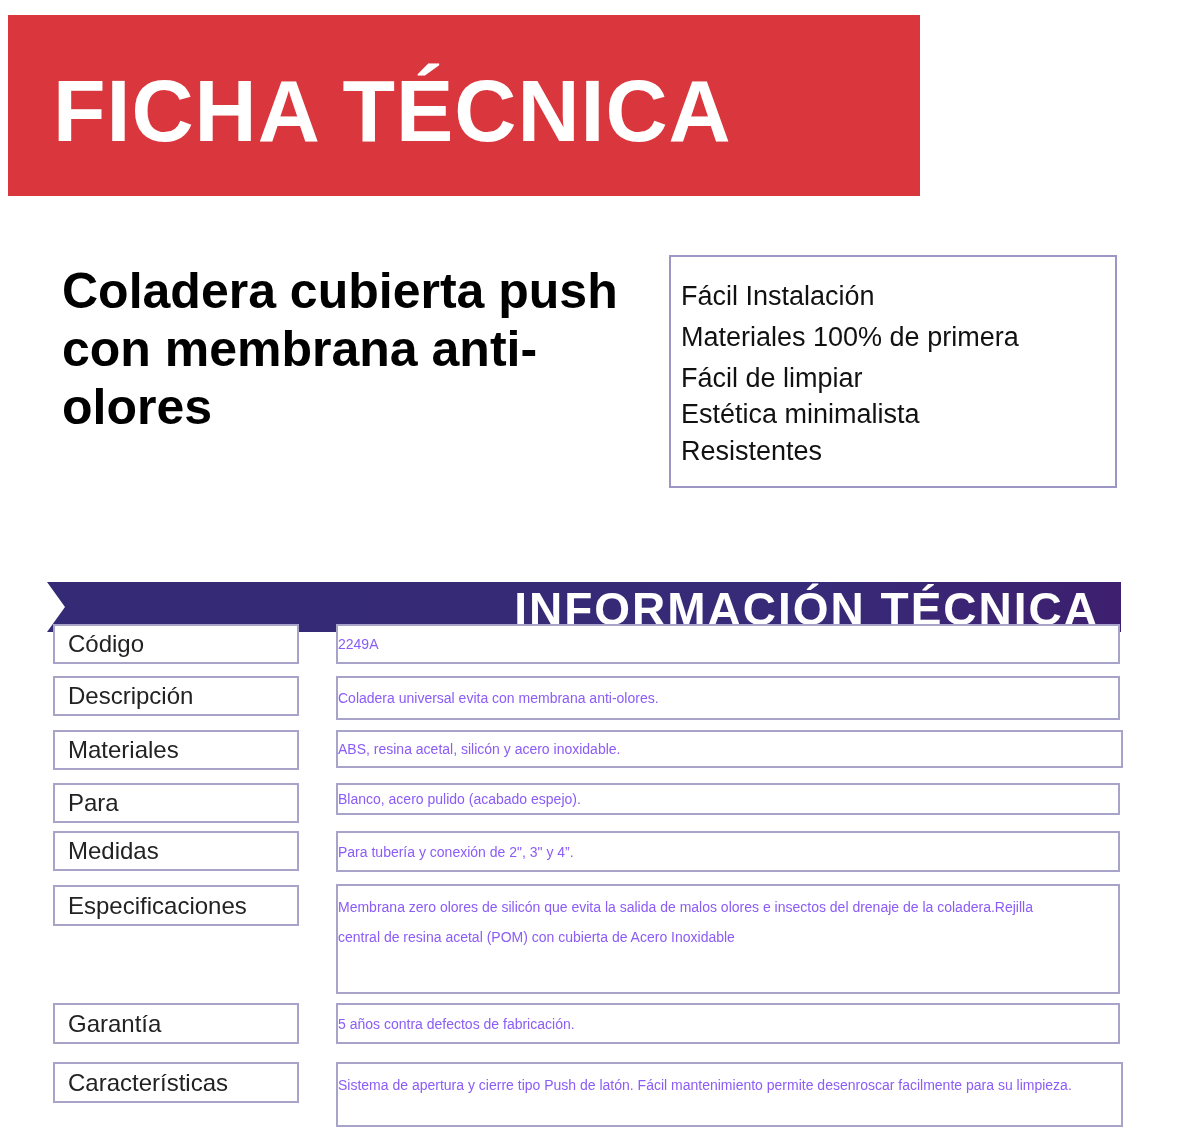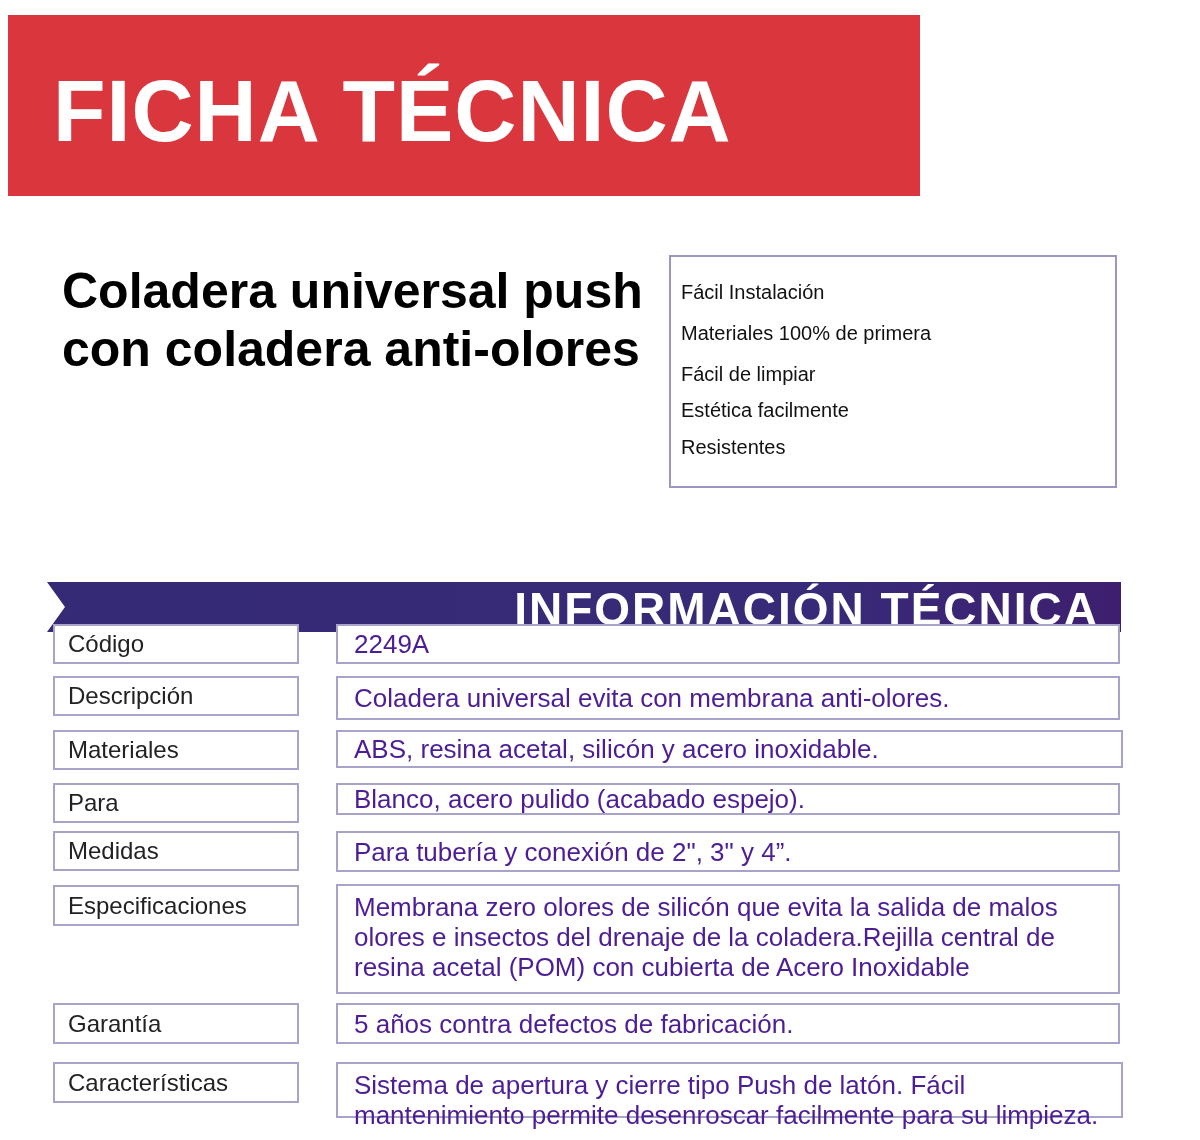--- a/index.html
+++ b/index.html
@@ -4,47 +4,47 @@
 <style>
   html, body { margin:0; padding:0; background:#ffffff; }
   body { width:1200px; height:1140px; position:relative; overflow:hidden; font-family:"Liberation Sans", sans-serif; color:#111; }
 
   .title-banner { position:absolute; left:8px; top:15px; width:892px; height:181px; background:#d9373d;padding-left:20px; }
   .title-banner .title-text { position:absolute; left:45px; top:52px; font-family:"Liberation Sans", sans-serif; font-weight:bold; font-size:86px; line-height:86px; color:#ffffff; letter-spacing:1px; transform:scaleY(1.02); }
 
   .product-name { position:absolute; left:62px; top:262px; width:600px; font-weight:bold; font-size:50px; line-height:58px; color:#000; }
 
   .features-box { position:absolute; left:669px; top:255px; width:448px; height:233px; border:2px solid #9c96c4; box-sizing:border-box; }
-  .features-box .feature { position:absolute; left:10px; font-size:20px; color:#111; white-space:nowrap; }
+  .features-box .feature { position:absolute; left:10px; font-size:27px; color:#111; white-space:nowrap; }
 
   .section-bar { position:absolute; left:47px; top:582px; width:1074px; height:62px; }
   .section-bar svg { position:absolute; left:0; top:0; }
   .section-bar .section-title { position:absolute; right:22px; top:2px; font-weight:bold; font-size:46px; line-height:50px; color:#ffffff; letter-spacing:2px; }
 
   .row { position:absolute; left:0; width:1200px; }
   .label-cell { position:absolute; left:53px; width:246px; border:2px solid #a7a3c9; box-sizing:border-box; background:#fff;padding-left:18px; }
   .label-cell span { position:absolute; left:13px; top:50%; transform:translateY(-50%); font-size:24px; color:#222; white-space:nowrap; }
   .value-cell { position:absolute; left:336px; width:784px; border:2px solid #a7a3c9; box-sizing:border-box; background:#fff; }
-  .value-cell span { position:absolute; left:16px; top:50%; transform:translateY(-50%); font-size:26px; color:#4c1d95; white-space:nowrap; }
+  .value-cell span { position:absolute; left:0; top:50%; transform:translateY(-50%); font-size:14px; color:#8b5cf6; white-space:nowrap; }
   .value-cell.multi span { top:6px; transform:none; white-space:normal; width:720px; line-height:30px; }
 </style>
 </head>
 <body>
 
 <div class="title-banner">
   <div class="title-text">FICHA TÉCNICA</div>
 </div>
 
-<div class="product-name">Coladera universal push con coladera anti-olores</div>
+<div class="product-name">Coladera cubierta push con membrana anti-olores</div>
 
 <div class="features-box">
   <div class="feature" style="top:24px">Fácil Instalación</div>
   <div class="feature" style="top:65px">Materiales 100% de primera</div>
   <div class="feature" style="top:106px">Fácil de limpiar</div>
-  <div class="feature" style="top:142px">Estética facilmente</div>
+  <div class="feature" style="top:142px">Estética minimalista</div>
   <div class="feature" style="top:179px">Resistentes</div>
 </div>
 
 <div class="section-bar">
   <svg width="1074" height="50" viewBox="0 0 1074 50">
     <defs>
       <linearGradient id="rg" x1="0" x2="1" y1="0" y2="0">
         <stop offset="0" stop-color="#352a75"></stop>
         <stop offset="0.72" stop-color="#372a78"></stop>
         <stop offset="1" stop-color="#3e1f6f"></stop>
@@ -115,16 +115,16 @@
     </div>
   <div class="value-cell" style="height:41px">
       <span>5 años contra defectos de fabricación.</span>
     </div>
 </div>
 
 <div class="row" style="top:1062px">
   <div class="label-cell" style="height:41px">
       <span>Características</span>
     </div>
-  <div class="value-cell multi" style="height:56px; width:787px">
+  <div class="value-cell multi" style="height:65px; width:787px">
       <span style="width:770px">Sistema de apertura y cierre tipo Push de latón. Fácil mantenimiento permite desenroscar facilmente para su limpieza.</span>
     </div>
 </div>
 
 </body></html>

